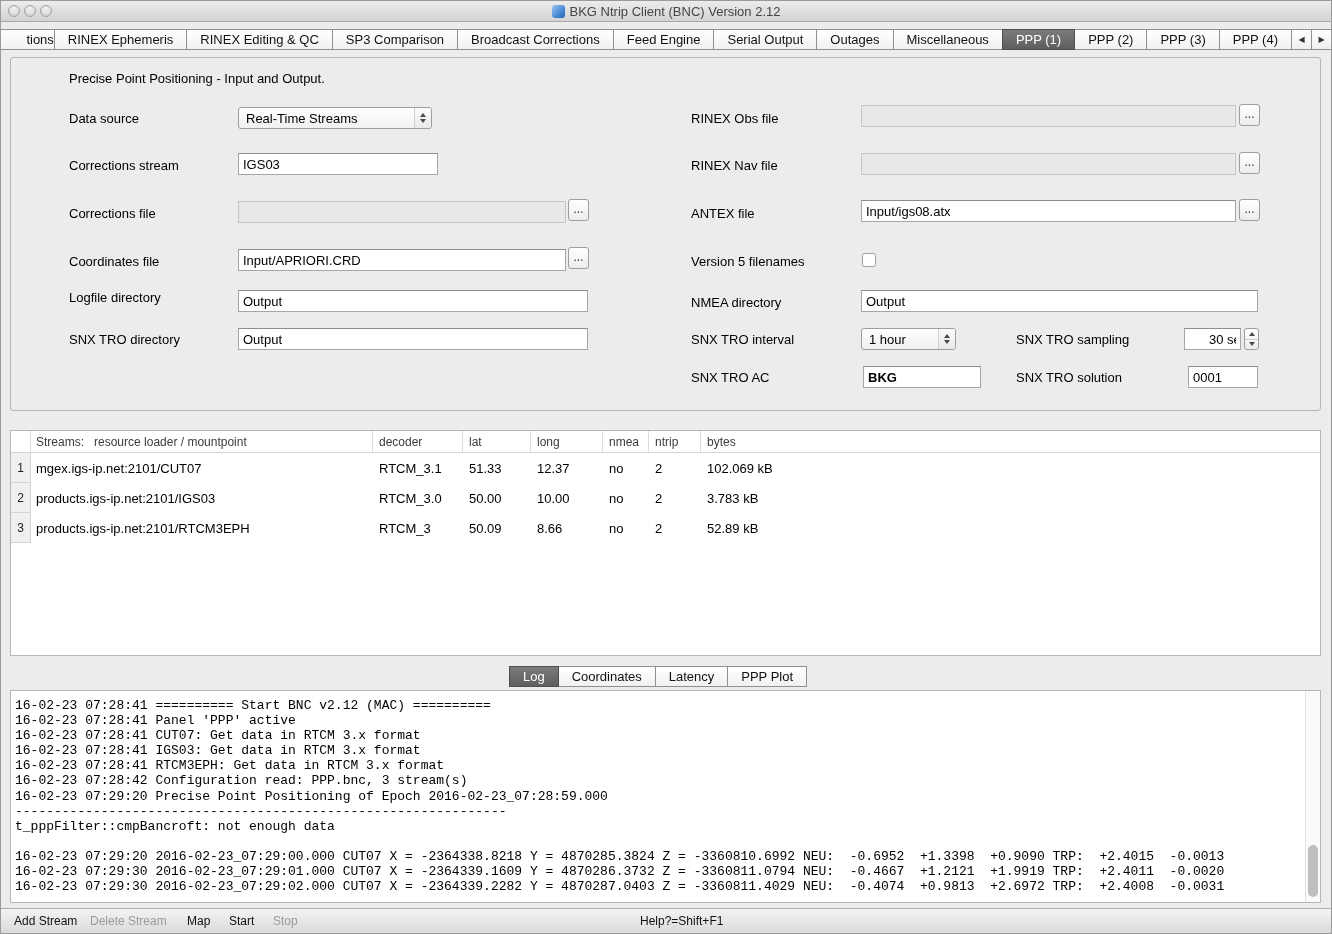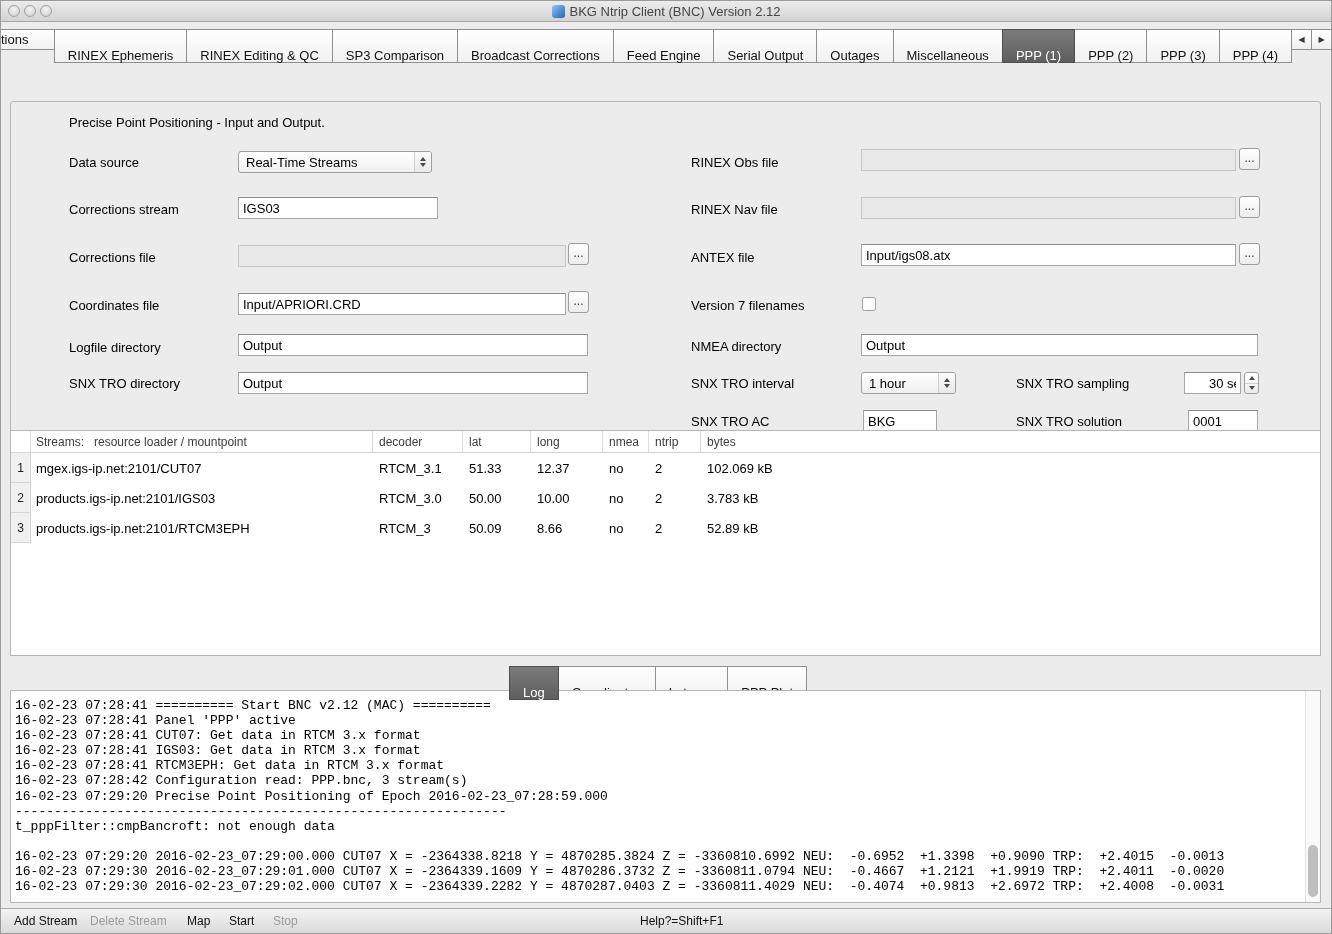--- a/index.html
+++ b/index.html
@@ -16,35 +16,35 @@
     background:linear-gradient(#ededed,#d3d3d3); border-bottom:1px solid #a8a8a8; }
   .traffic { position:absolute; top:5px; width:12px; height:12px; border-radius:50%;
     background:radial-gradient(circle at 50% 32%, #f4f4f4, #cccccc); border:1px solid #a2a2a2; }
   .title-text { height:22px; display:flex; align-items:center; justify-content:center;
     color:#454545; font-size:13px; }
   .app-icon { display:inline-block; width:13px; height:13px; margin-right:5px; border-radius:3px;
     background:linear-gradient(135deg,#9cc4ef 0%,#4e8fd6 55%,#2a62b0 100%); }
 
   
   .tabbar { position:absolute; top:29px; left:0; right:0; height:21px; display:flex; }
-  .tab { height:21px; line-height:19px; padding:16px 13px; white-space:nowrap;
+  .tab { height:21px; line-height:19px; padding:0 13px; white-space:nowrap;
     background:linear-gradient(#ffffff,#f1f1f1); border:1px solid #8f8f8f; margin-left:-1px;
     font-size:13px; color:#111; }
   .tab:first-child { margin-left:0; }
   .tab.selected { background:linear-gradient(#7b7b7b,#5e5e5e); border-color:#4f4f4f; color:#fff; position:relative; z-index:2; }
-  .tab-first { width:56px; padding:0; text-align:left; overflow:hidden; }
+  .tab-first { width:56px; padding:0; text-align:right; overflow:hidden; }
   .tab-scroll { margin-left:auto; display:flex; }
   .tsbtn { width:21px; height:21px; border:1px solid #8f8f8f; margin-left:-1px;
     background:linear-gradient(#ffffff,#efefef); font-size:8px; line-height:19px; text-align:center; color:#333; }
 
   .bottom-tabs { position:absolute; top:666px; left:0; right:16px; height:21px; display:flex; justify-content:center; }
 
   
   .groupbox { position:absolute; left:10px; top:57px; width:1311px; height:354px;
-    border:1px solid #b6b6b6; border-radius:3px;margin-top:44px; }
+    border:1px solid #b6b6b6; border-radius:3px; }
   .flabel { position:absolute; height:16px; font-size:13px; white-space:nowrap; }
   .tinput { position:absolute; height:22px; border:1px solid #a6a6a6; border-top-color:#8d8d8d;
     background:#fff; padding:0 4px; font-family:"Liberation Sans",sans-serif; font-size:13px; color:#000; }
   .tinput:disabled { background:#e8e8e8; border-color:#c6c6c6; color:#888; }
   .browse { position:absolute; width:21px; height:22px; border:1px solid #9d9d9d; border-radius:3px;
     background:linear-gradient(#ffffff,#ececec); font-size:12px; line-height:18px; text-align:center; color:#333; }
   .combo { position:absolute; height:22px; border:1px solid #9d9d9d; border-radius:3px;
     background:linear-gradient(#ffffff,#f0f0f0); display:flex; align-items:center; padding-left:7px;
     font-size:13px; overflow:hidden; }
   .arrows { margin-left:auto; align-self:stretch; width:17px; display:flex; flex-direction:column;
@@ -137,39 +137,39 @@
   <input class="tinput" style="left: 227px; top: 95px; width: 200px;" value="IGS03">
 
   <div class="flabel" style="left:58px;top:148px">Corrections file</div>
   <input class="tinput" style="left: 227px; top: 143px; width: 328px;" disabled="" value="">
   <div class="browse" style="left:557px;top:141px">...</div>
 
   <div class="flabel" style="left:58px;top:196px">Coordinates file</div>
   <input class="tinput" style="left: 227px; top: 191px; width: 328px;" value="Input/APRIORI.CRD">
   <div class="browse" style="left:557px;top:189px">...</div>
 
-  <div class="flabel" style="left:58px;top:238px">Logfile directory</div>
+  <div class="flabel" style="left:58px;top:232px">Logfile directory</div>
   <input class="tinput" style="left: 227px; top: 232px; width: 350px;" value="Output">
 
   <div class="flabel" style="left:58px;top:274px">SNX TRO directory</div>
   <input class="tinput" style="left: 227px; top: 270px; width: 350px;" value="Output">
 
   <div class="flabel" style="left:680px;top:53px">RINEX Obs file</div>
   <input class="tinput" style="left: 850px; top: 47px; width: 375px;" disabled="" value="">
   <div class="browse" style="left:1228px;top:46px">...</div>
 
   <div class="flabel" style="left:680px;top:100px">RINEX Nav file</div>
   <input class="tinput" style="left: 850px; top: 95px; width: 375px;" disabled="" value="">
   <div class="browse" style="left:1228px;top:94px">...</div>
 
   <div class="flabel" style="left:680px;top:148px">ANTEX file</div>
   <input class="tinput" style="left: 850px; top: 142px; width: 375px;" value="Input/igs08.atx">
   <div class="browse" style="left:1228px;top:141px">...</div>
 
-  <div class="flabel" style="left:680px;top:196px">Version 7 filenames</div>
+  <div class="flabel" style="left:680px;top:196px">Version 5 filenames</div>
   <div class="checkbox" style="left:851px;top:195px"></div>
 
   <div class="flabel" style="left:680px;top:237px">NMEA directory</div>
   <input class="tinput" style="left: 850px; top: 232px; width: 397px;" value="Output">
 
   <div class="flabel" style="left:680px;top:274px">SNX TRO interval</div>
   <div class="combo" style="left:850px;top:270px;width:95px">
     <span>1 hour</span>
     <span class="arrows">
         <span class="tri-up"></span>
@@ -181,21 +181,21 @@
   <div class="spinctl" style="left:1233px;top:270px">
     <span class="half">
         <span class="tri-up"></span>
       </span>
     <span class="half">
         <span class="tri-down"></span>
       </span>
   </div>
 
   <div class="flabel" style="left:680px;top:312px">SNX TRO AC</div>
-  <input class="tinput" style="left: 852px; top: 308px; width: 74px;" value="BKG">
+  <input class="tinput" style="left: 852px; top: 308px; width: 118px; font-weight: bold;" value="BKG">
   <div class="flabel" style="left:1005px;top:312px">SNX TRO solution</div>
   <input class="tinput" style="left: 1177px; top: 308px; width: 70px;" value="0001">
 </div>
 
 <div class="streams">
   <div class="thead">
     <div class="th" style="width:20px;padding:0"></div>
     <div class="th w-mount">Streams:   resource loader / mountpoint</div>
     <div class="th w-dec">decoder</div>
     <div class="th w-lat">lat</div>

